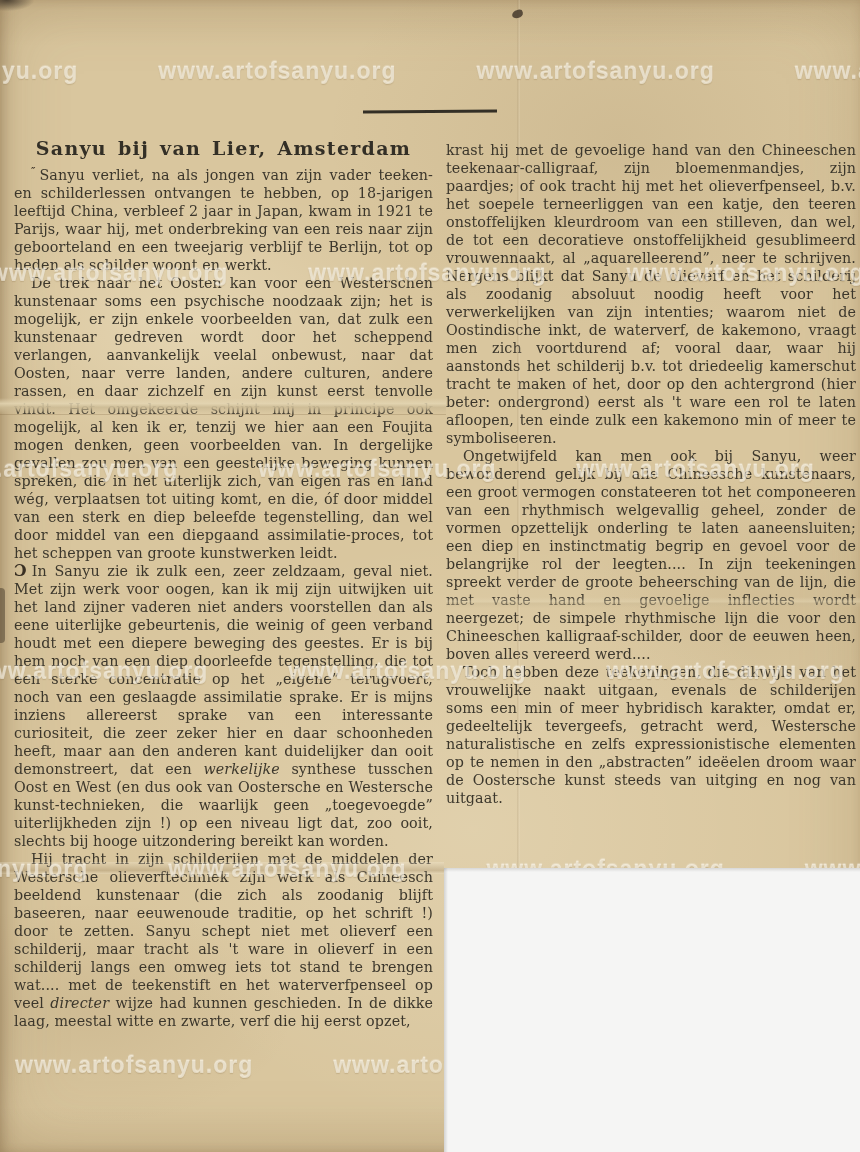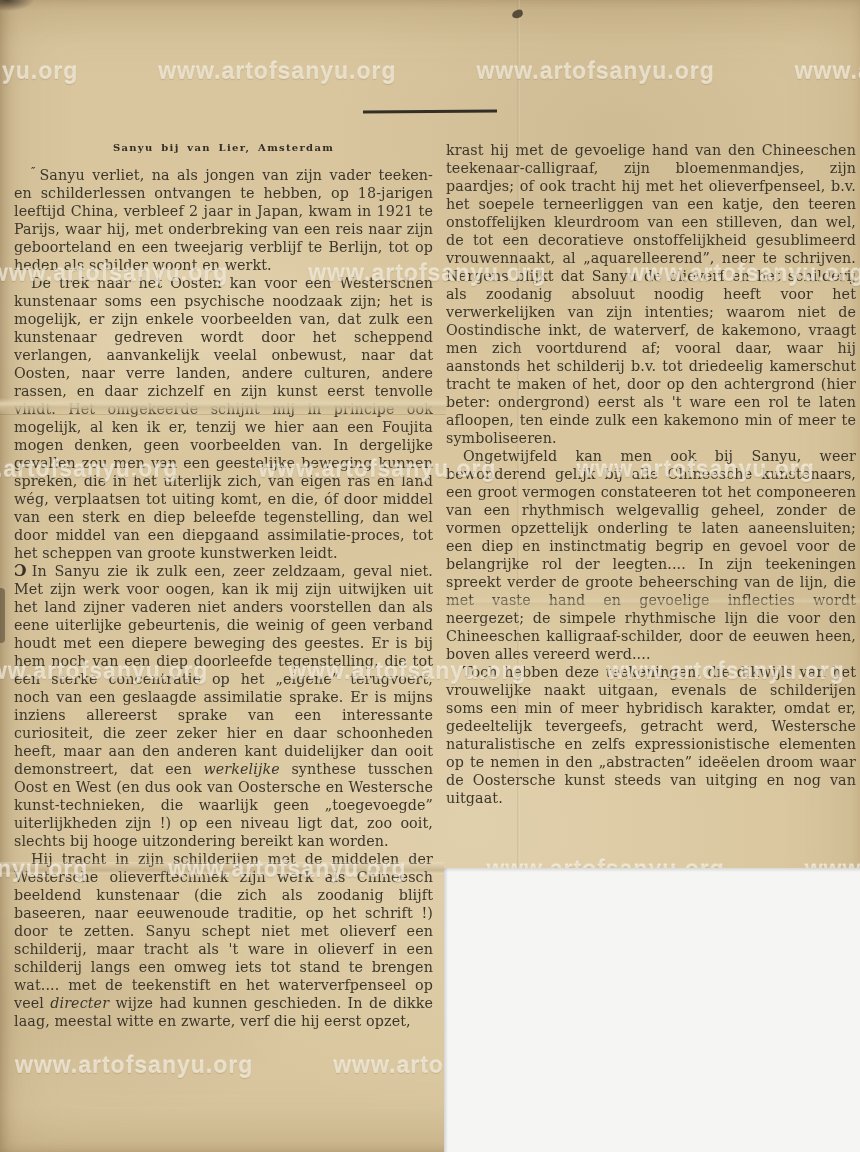--- a/index.html
+++ b/index.html
@@ -44,21 +44,21 @@
     position:absolute;top:110px;left:363px;width:134px;height:2.5px;
     background:#332f26;transform:rotate(-0.4deg);z-index:2;
   }
 
   
   .col{position:absolute;z-index:2;color:#3c372c;font-size:14.3px;line-height:18px;letter-spacing:0.1px;}
   .col-left{left:14px;top:139px;width:419px;}
   .col-right{left:446px;top:141px;width:410px;}
   .subtitle{
     margin:0 0 5px 0;text-align:center;
-    font-size:10px;font-weight:bold;
+    font-size:19px;font-weight:bold;
     letter-spacing:1.3px;word-spacing:3px;color:#332f26;
   }
   p.para{margin:0;text-align:justify;text-indent:17px;}
   p.para.noindent{text-indent:0;}
   i{}
   .pmark{font-style:normal;font-weight:bold;color:#3a3024;padding-right:5px;}
   .pmark-small{font-size:10px;vertical-align:6px;letter-spacing:-1px;}
   .pmark-bold{font-size:16px;}
 
   

